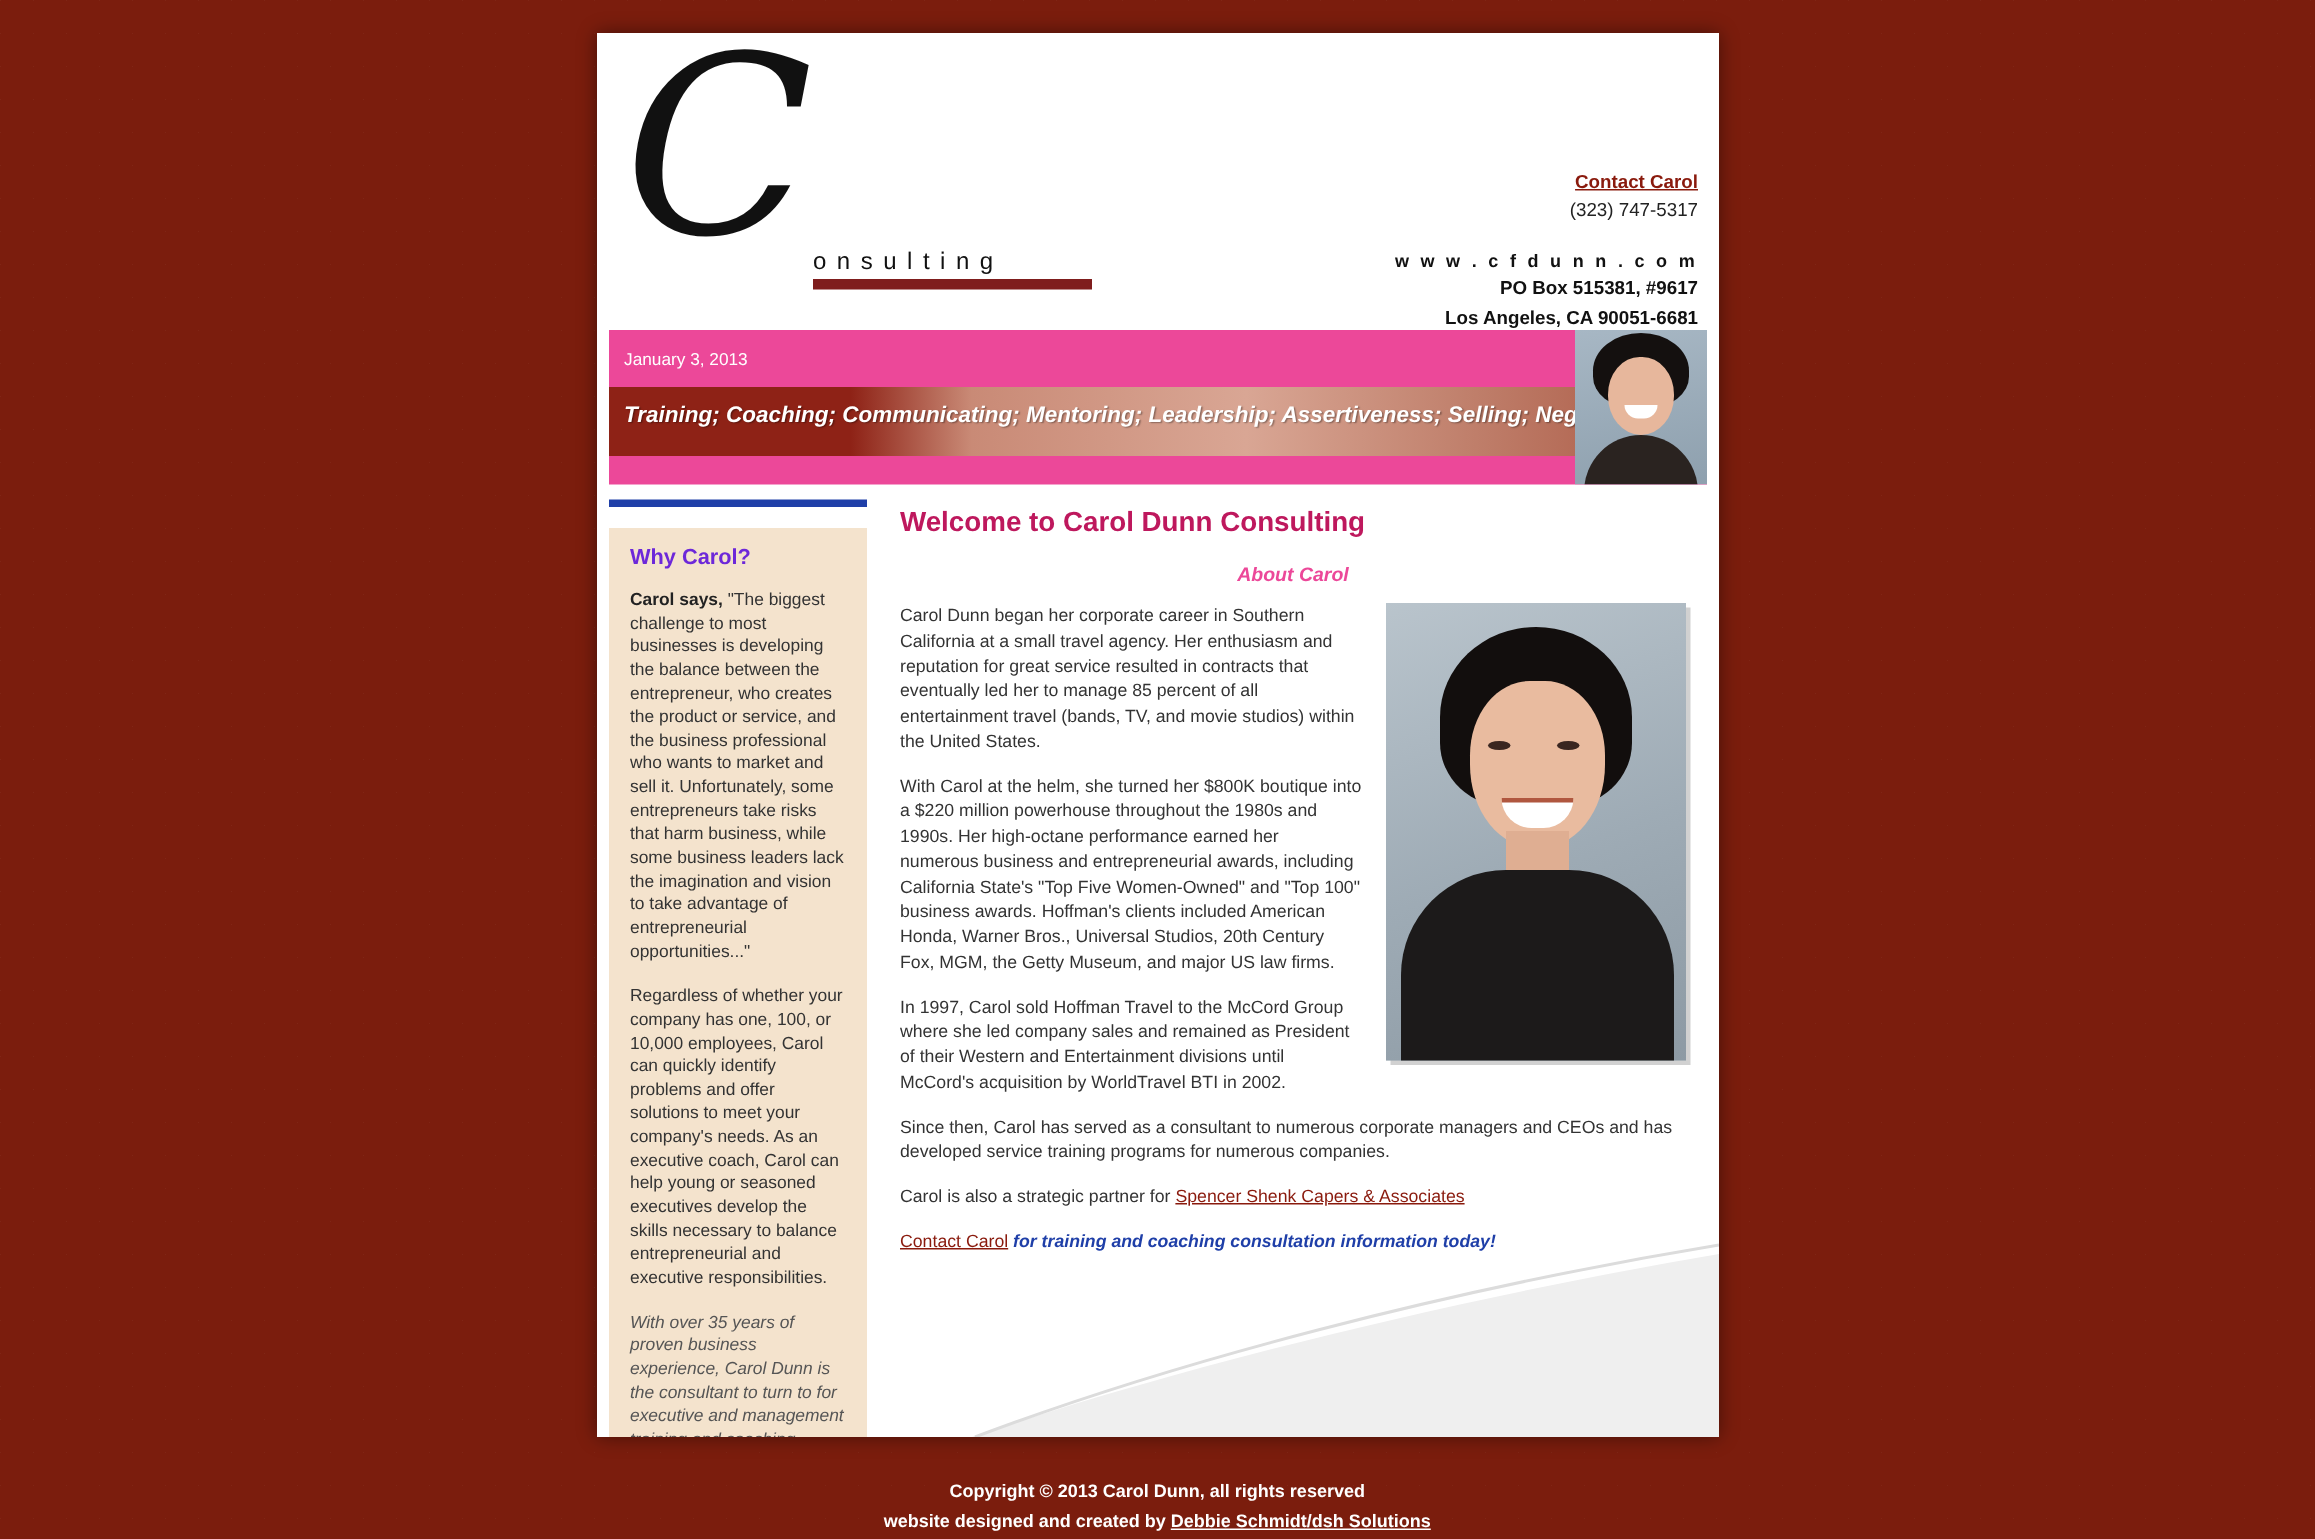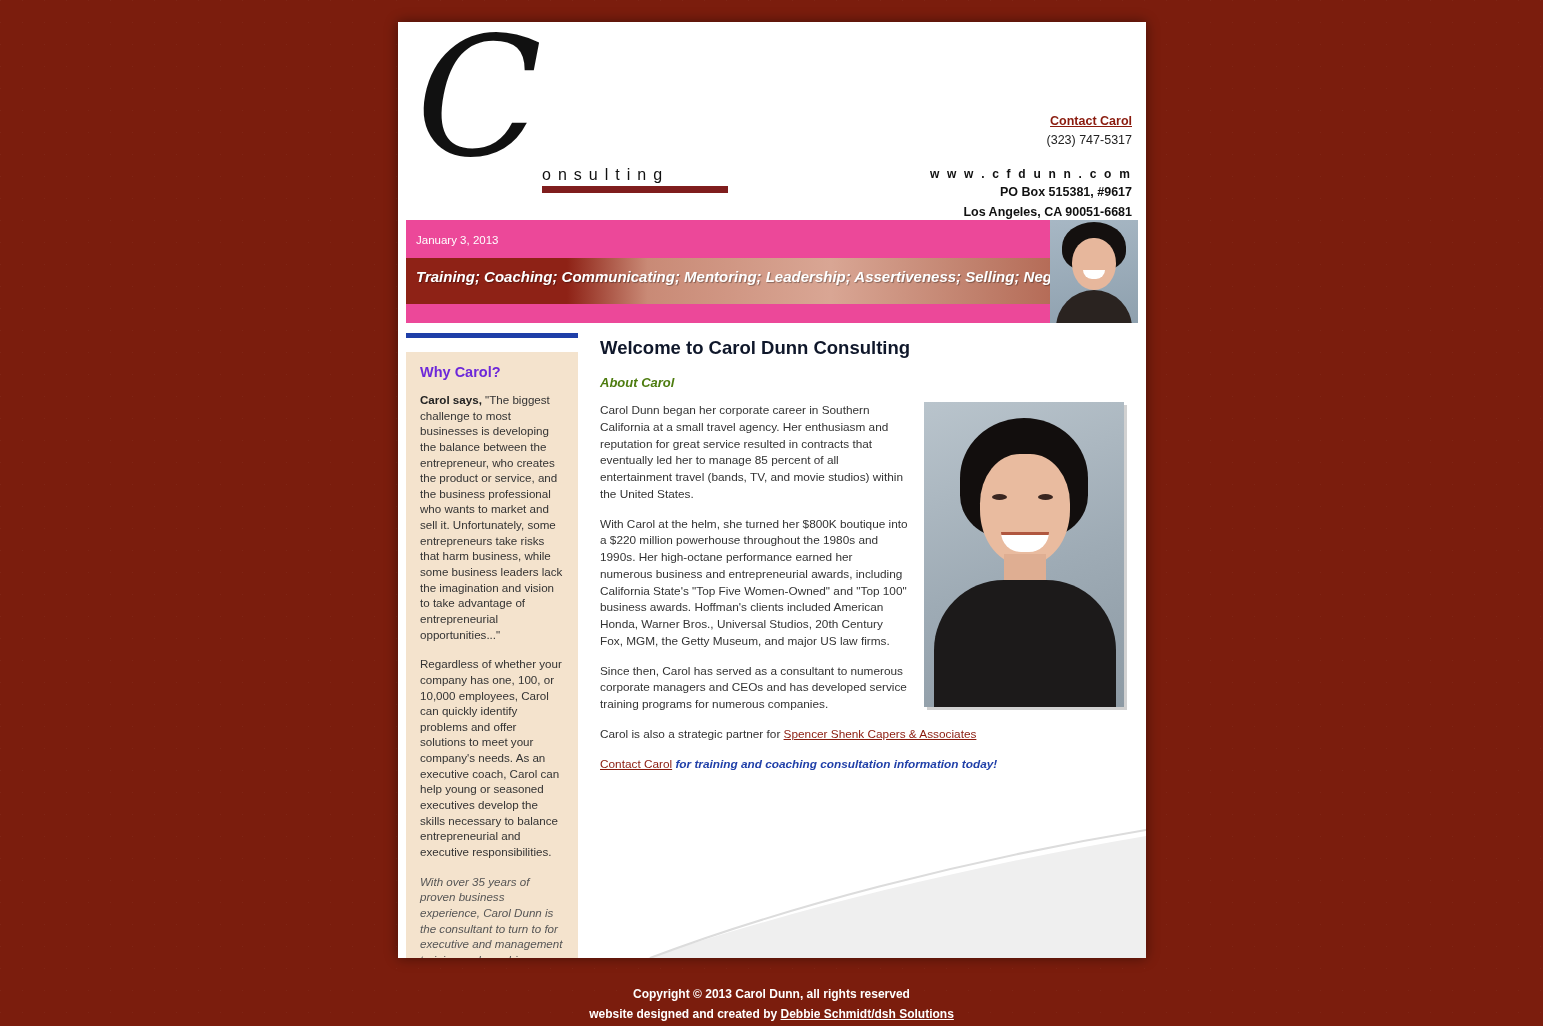--- a/index.html
+++ b/index.html
@@ -216,29 +216,30 @@
     font-style: italic;
     color: #555;
   }
   .main {
     flex: 1;
     padding: 14px 14px 0 22px;
   }
   .main h1 {
     margin: 0 0 14px 0;
     font-size: 18.5px;
-    color: #0f172a;
+    color: #be185d;
     font-weight: bold;
   }
   .main h2 {
     margin: 16px 0 12px 0;
     font-size: 13px;
-    color: #4d7c0f;
+    color: #ec4899;
     font-style: italic;
     font-weight: bold;
+    text-align: center;
   }
   .main p {
     margin: 0 0 13px 0;
     font-size: 11.8px;
     line-height: 1.42;
     color: #333;
   }
   .main a {
     color: #8a1a0d;
     text-decoration: underline;
@@ -397,20 +398,21 @@
           <div class="face"></div>
           <div class="eye-l"></div>
           <div class="eye-r"></div>
           <div class="smile"></div>
           <div class="neck"></div>
           <div class="body"></div>
         </div>
 
         <p>Carol Dunn began her corporate career in Southern California at a small travel agency.  Her enthusiasm and reputation for great service resulted in contracts that eventually led her to manage 85 percent of all entertainment travel (bands, TV, and movie studios) within the United States.</p>
         <p>With Carol at the helm, she turned her $800K boutique into a $220 million powerhouse throughout the 1980s and 1990s.  Her high-octane performance earned her numerous business and entrepreneurial awards, including California State's "Top Five Women-Owned" and "Top 100" business awards. Hoffman's clients included American Honda, Warner Bros., Universal Studios, 20th Century Fox, MGM, the Getty Museum, and major US law firms.</p>
+        <p>In 1997, Carol sold Hoffman Travel to the McCord Group where she led company sales and remained as President of their Western and Entertainment divisions until McCord's acquisition by WorldTravel BTI in 2002.</p>
         <p>Since then, Carol has served as a consultant to numerous corporate managers and CEOs and has developed service training programs for numerous companies.</p>
       </div>
 
       <p style="clear:both"><span>Carol is also a strategic partner for </span><a href="#">Spencer Shenk Capers &amp; Associates</a></p>
       <p><a href="#">Contact Carol</a><em style="color:#1f3fa8;font-weight:bold"> for training and coaching consultation information today!</em></p>
     </div>
   </div>
 
   <div class="swoosh">
     <svg width="748" height="130" viewBox="0 0 748 130" xmlns="http://www.w3.org/2000/svg">

